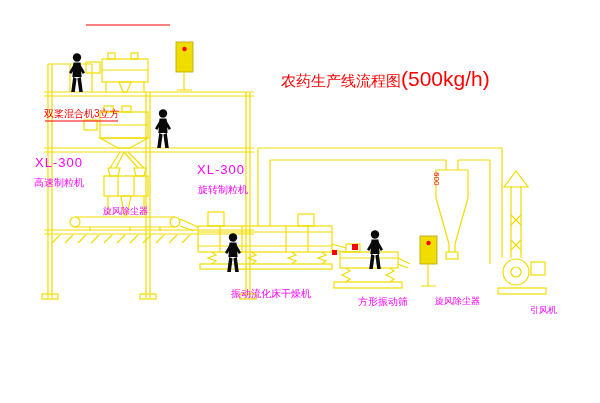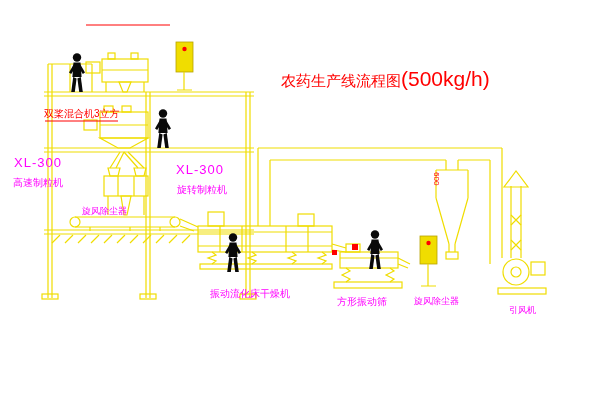--- a/index.html
+++ b/index.html
@@ -10,21 +10,21 @@
     font-family:"Liberation Sans","DejaVu Sans",sans-serif;
   }
   svg.draw { position:absolute; left:0; top:0; }
   .y  { stroke:var(--line,#f0dd00); fill:none; stroke-width:1.2; }
   .yf { fill:var(--line,#f0dd00); stroke:#b7a400; stroke-width:0.8; }
   .rd { fill:var(--red,#ff0000); }
   .rl { stroke:var(--red,#ff0000); stroke-width:1; fill:none; }
   .blk{ fill:var(--figure,#0a0a0a); }
   .lbl { position:absolute; white-space:nowrap; line-height:1.1; }
   .red { color:var(--red,#ff0000); }
-  .mag { color:var(--magenta,#ff00ff); }
+  .mag { color:var(--magenta,#ff00ff);margin-left:21px; }
   .s8  { font-size:8px; }
   .s9  { font-size:9px; }
   .s10 { font-size:10px; }
   .s13 { font-size:13px; letter-spacing:1px; }
   .title-main { font-size:15px; }
   .title-cap  { font-size:21px; }
   .rot { transform:rotate(90deg); transform-origin:left top; }
 </style>
 </head>
 <body>

